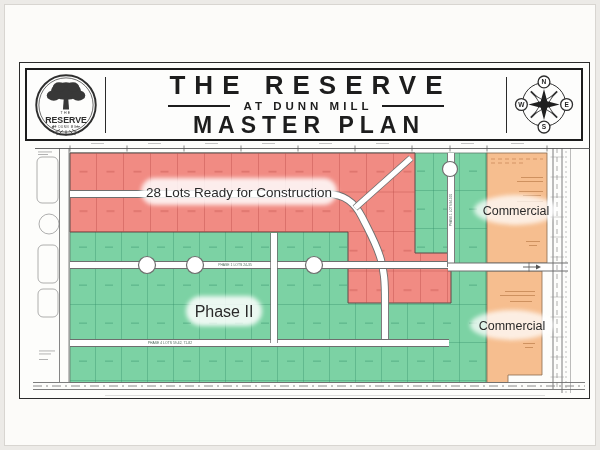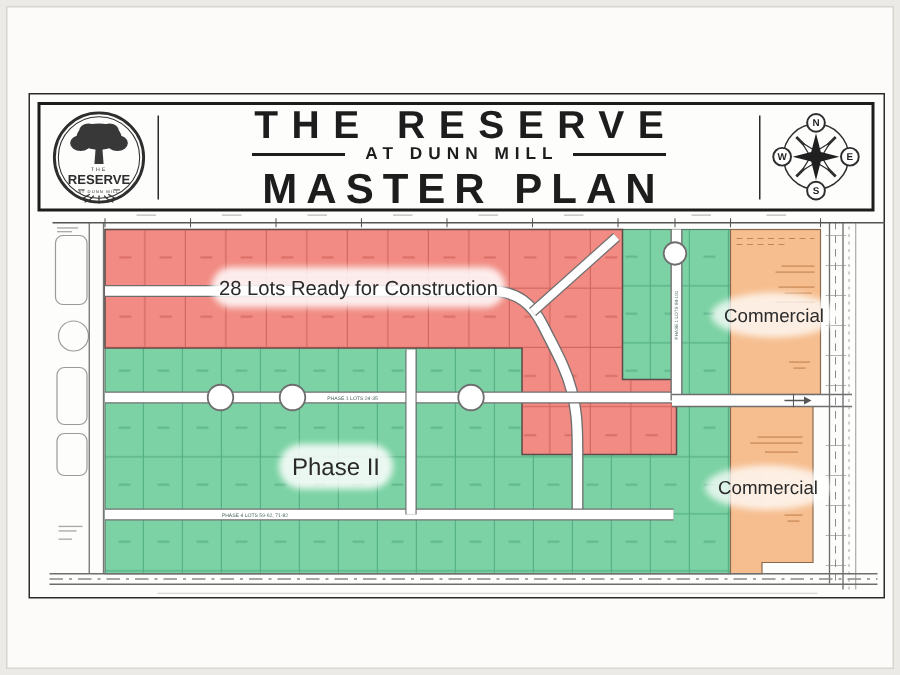--- a/index.html
+++ b/index.html
@@ -13,21 +13,21 @@
   .header{position:absolute;left:20px;top:63px;width:558px;height:73px;
     border:2px solid #1c1c1c;background:#fdfdfc;box-sizing:border-box;
     display:flex;align-items:center;z-index:5;}
   .logo-wrap{width:78px;display:flex;justify-content:center;align-items:flex-end;}
   .vdiv{width:0;border-left:1.5px solid #2a2a2a;height:56px;}
   .titles{flex:1;text-align:center;color:#1d1d1d;}
   .t1{font-size:26px;line-height:1.0;font-weight:800;letter-spacing:9px;padding-left:9px;}
   .subrow{display:flex;justify-content:center;align-items:center;gap:10px;height:13px;margin-top:1px;}
   .subrow .hline{width:62px;border-top:2.5px solid #1d1d1d;}
   .sub{font-size:11.5px;font-weight:800;letter-spacing:4px;padding-left:4px;}
-  .t2{font-size:28px;line-height:1.0;font-weight:800;letter-spacing:6px;padding-left:6px;margin-top:2px;}
+  .t2{font-size:23px;line-height:1.0;font-weight:800;letter-spacing:6px;padding-left:6px;margin-top:2px;}
   .compass-wrap{width:74px;display:flex;justify-content:center;align-items:center;}
   svg text{font-family:"Liberation Sans",sans-serif;}
 </style>
 </head>
 <body>
 
 <div class="page">
   <div class="frame"></div>
 
   <svg class="map-svg" viewBox="0 0 600 450">

